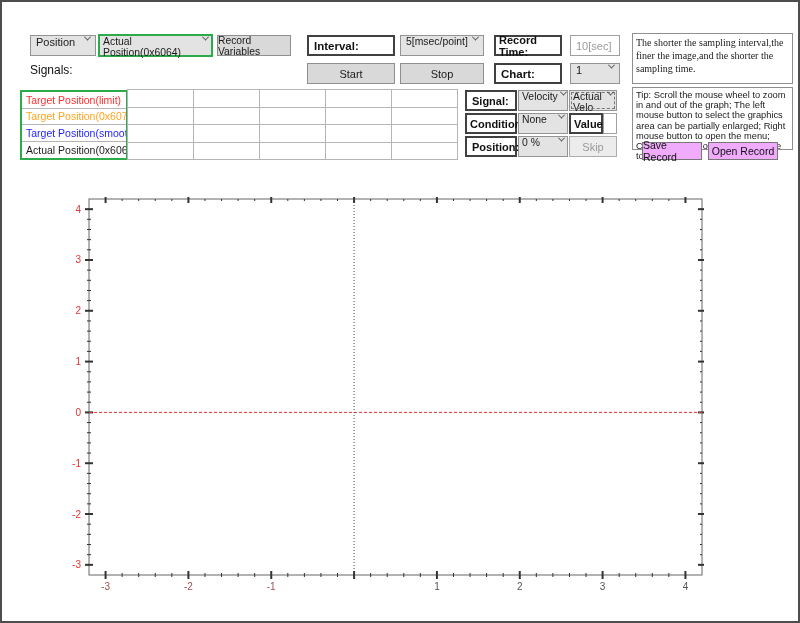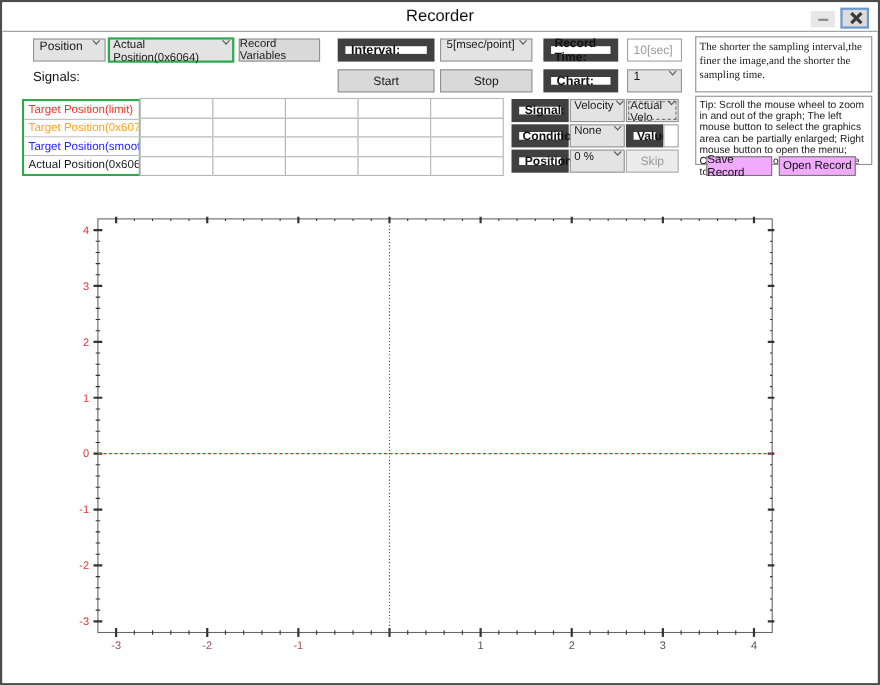--- a/index.html
+++ b/index.html
@@ -34,21 +34,21 @@
     background:#e3e3e3; border:1px solid #949494; font-size:11px; color:#1a1a1a;
     padding:0 5px; height:21px;
   }
   .chev { flex:none; width:5px; height:5px; border-right:1px solid #555; border-bottom:1px solid #555; transform:rotate(45deg) translate(-1px,-1px); margin-left:3px; }
   .btn {
     display:flex; align-items:center; justify-content:center;
     background:#d9d9d9; border:1px solid #8f8f8f; font-size:11px; color:#1a1a1a; height:21px;
     cursor:default;
   }
   .lblbox {
-    display:flex; align-items:center; background:#ffffff; border:7px solid #404040;
+    display:flex; align-items:center; background:#ffffff; border:2px solid #404040;
     font-size:11.5px; font-weight:600; color:#111; padding:0 5px; height:21px;
   }
   .inputbox {
     display:flex; align-items:center; background:#ffffff; border:1px solid #a0a0a0;
     font-size:11px; color:#9a9a9a; padding:0 5px; height:21px;
   }
   .infobox {
     background:#ffffff; border:1px solid #8f8f8f; color:#1a1a1a;
     font-size:9.6px; line-height:11.4px; padding:2px 3px;
   }
@@ -73,29 +73,20 @@
     background:#f0abfc; border:1px solid #777; font-size:10.5px; color:#111; height:18px;
   }
   #chart-layer { position:absolute; left:0; top:0; width:800px; height:623px; }
   .plain-label { font-size:12px; color:#111; }
 </style>
 </head>
 <body>
 
 <div id="window">
 
-  <div id="titlebar">
-    <div id="title">Recorder</div>
-    <div id="min-btn" class="winbtn">
-      <div id="min-bar"></div>
-    </div>
-    <div id="close-btn" class="winbtn">
-      <div class="x-icon"></div>
-    </div>
-  </div>
 
   <div class="abs dd" style="left:28px; top:33px; width:66px;">
     <span>Position</span>
     <span class="chev"></span>
   </div>
   <div class="abs dd" style="left:96px; top:32px; width:115px; height:23px; border:2px solid #2bab4a; font-size:10.4px; padding:0 3px;">
     <span>Actual Position(0x6064)</span>
     <span class="chev"></span>
   </div>
   <div class="abs btn" style="left:215px; top:33px; width:74px; font-size:10.3px;">Record Variables</div>

